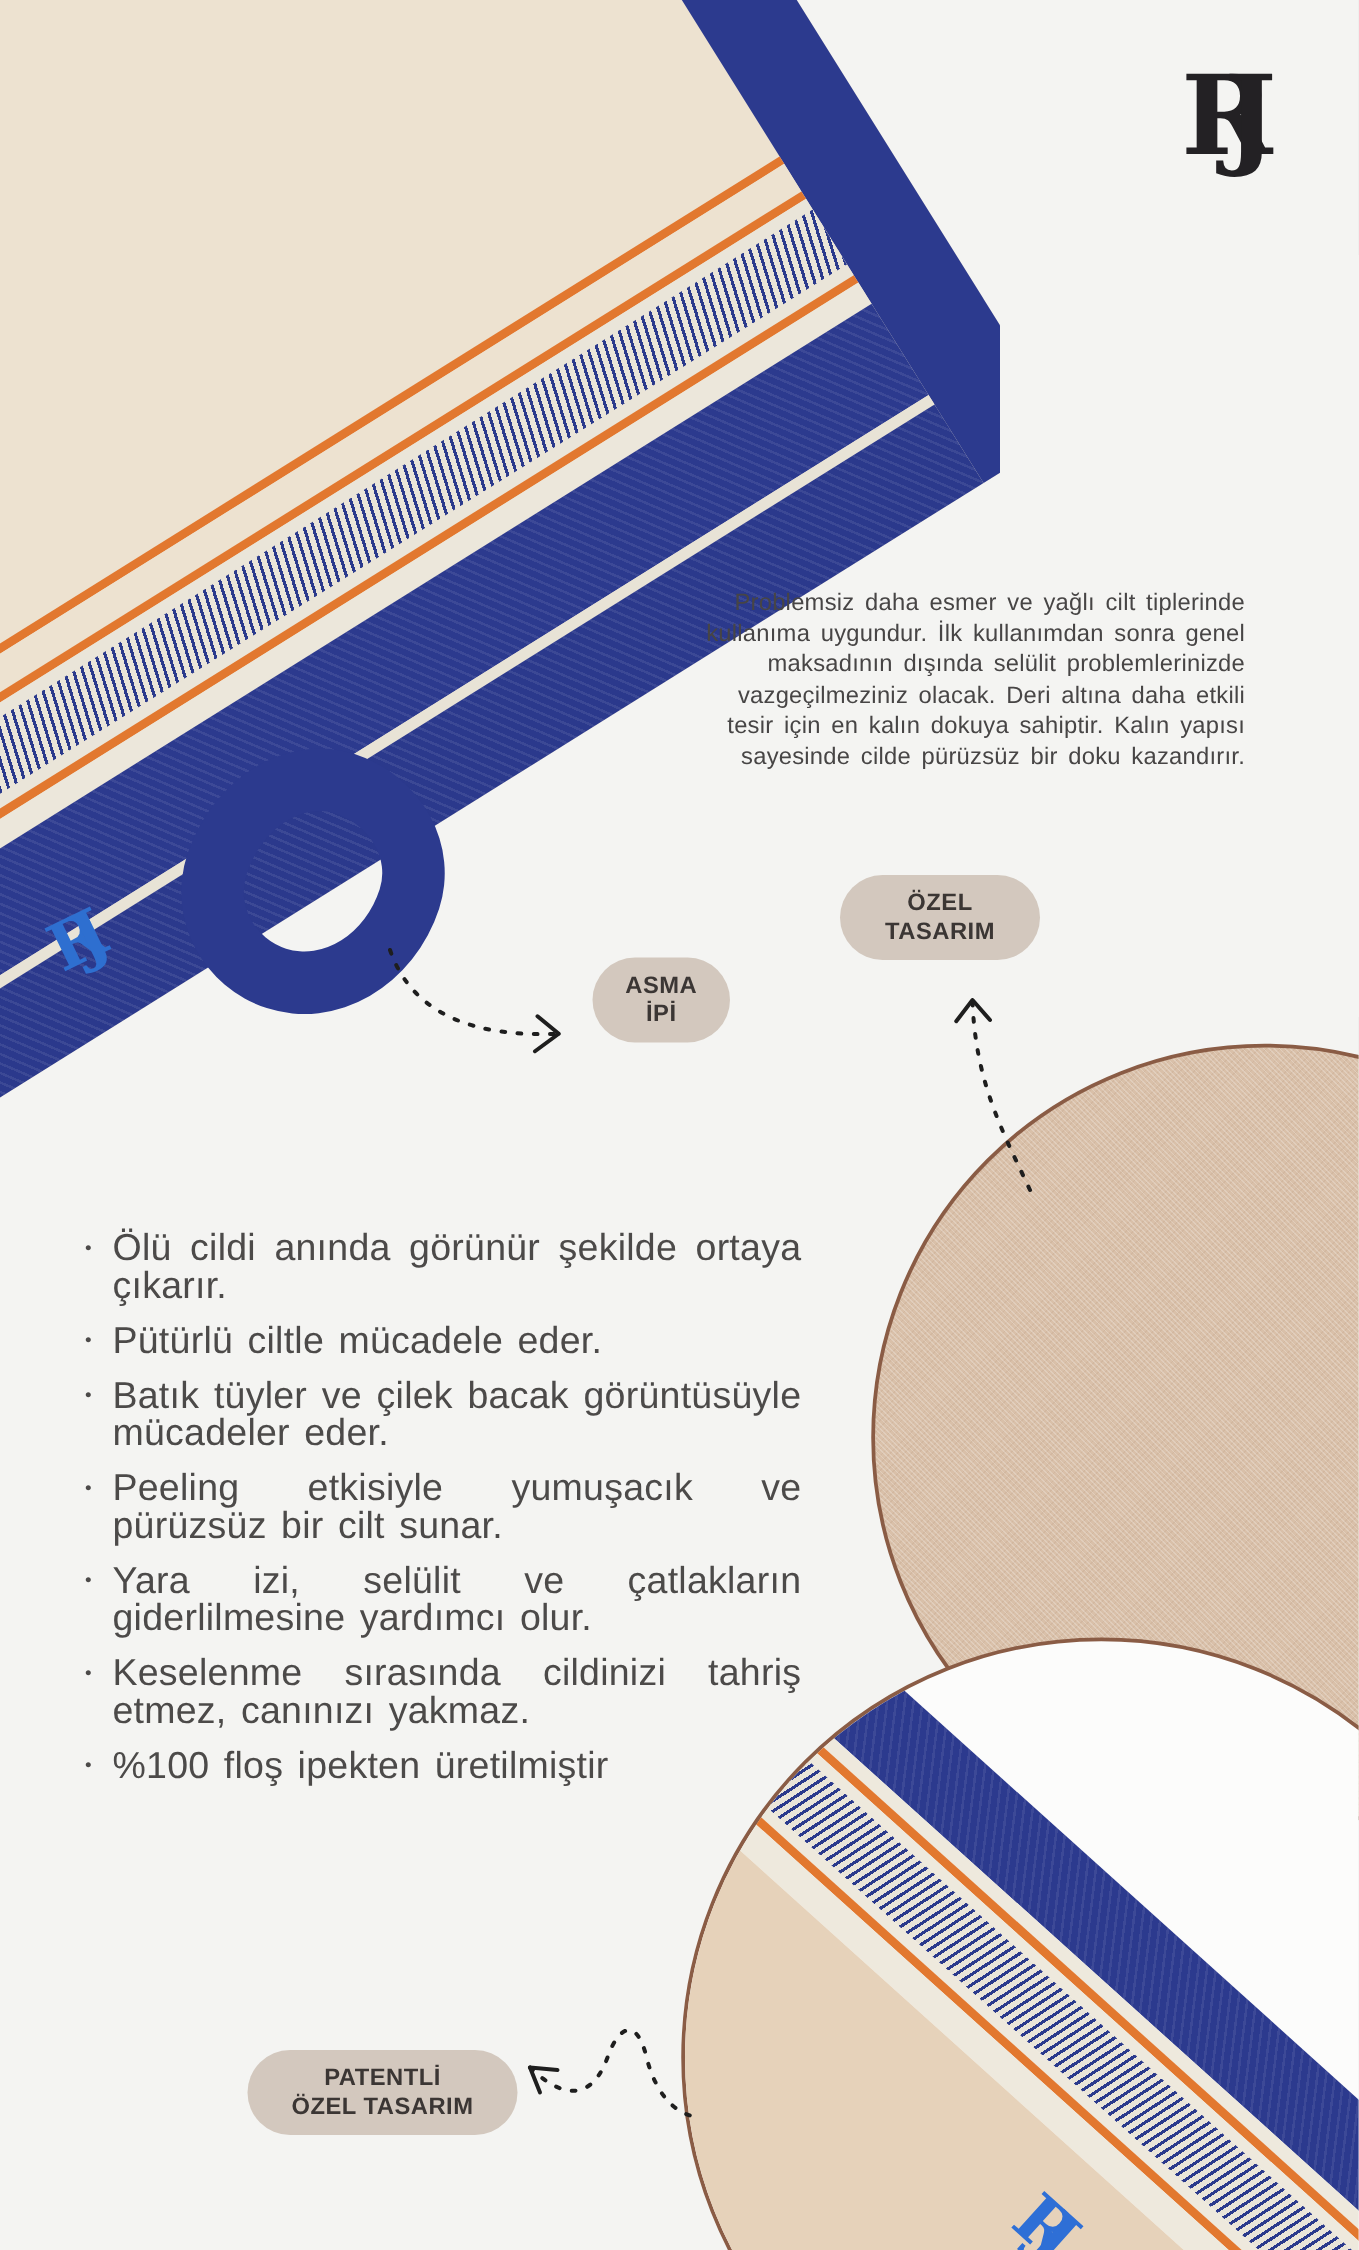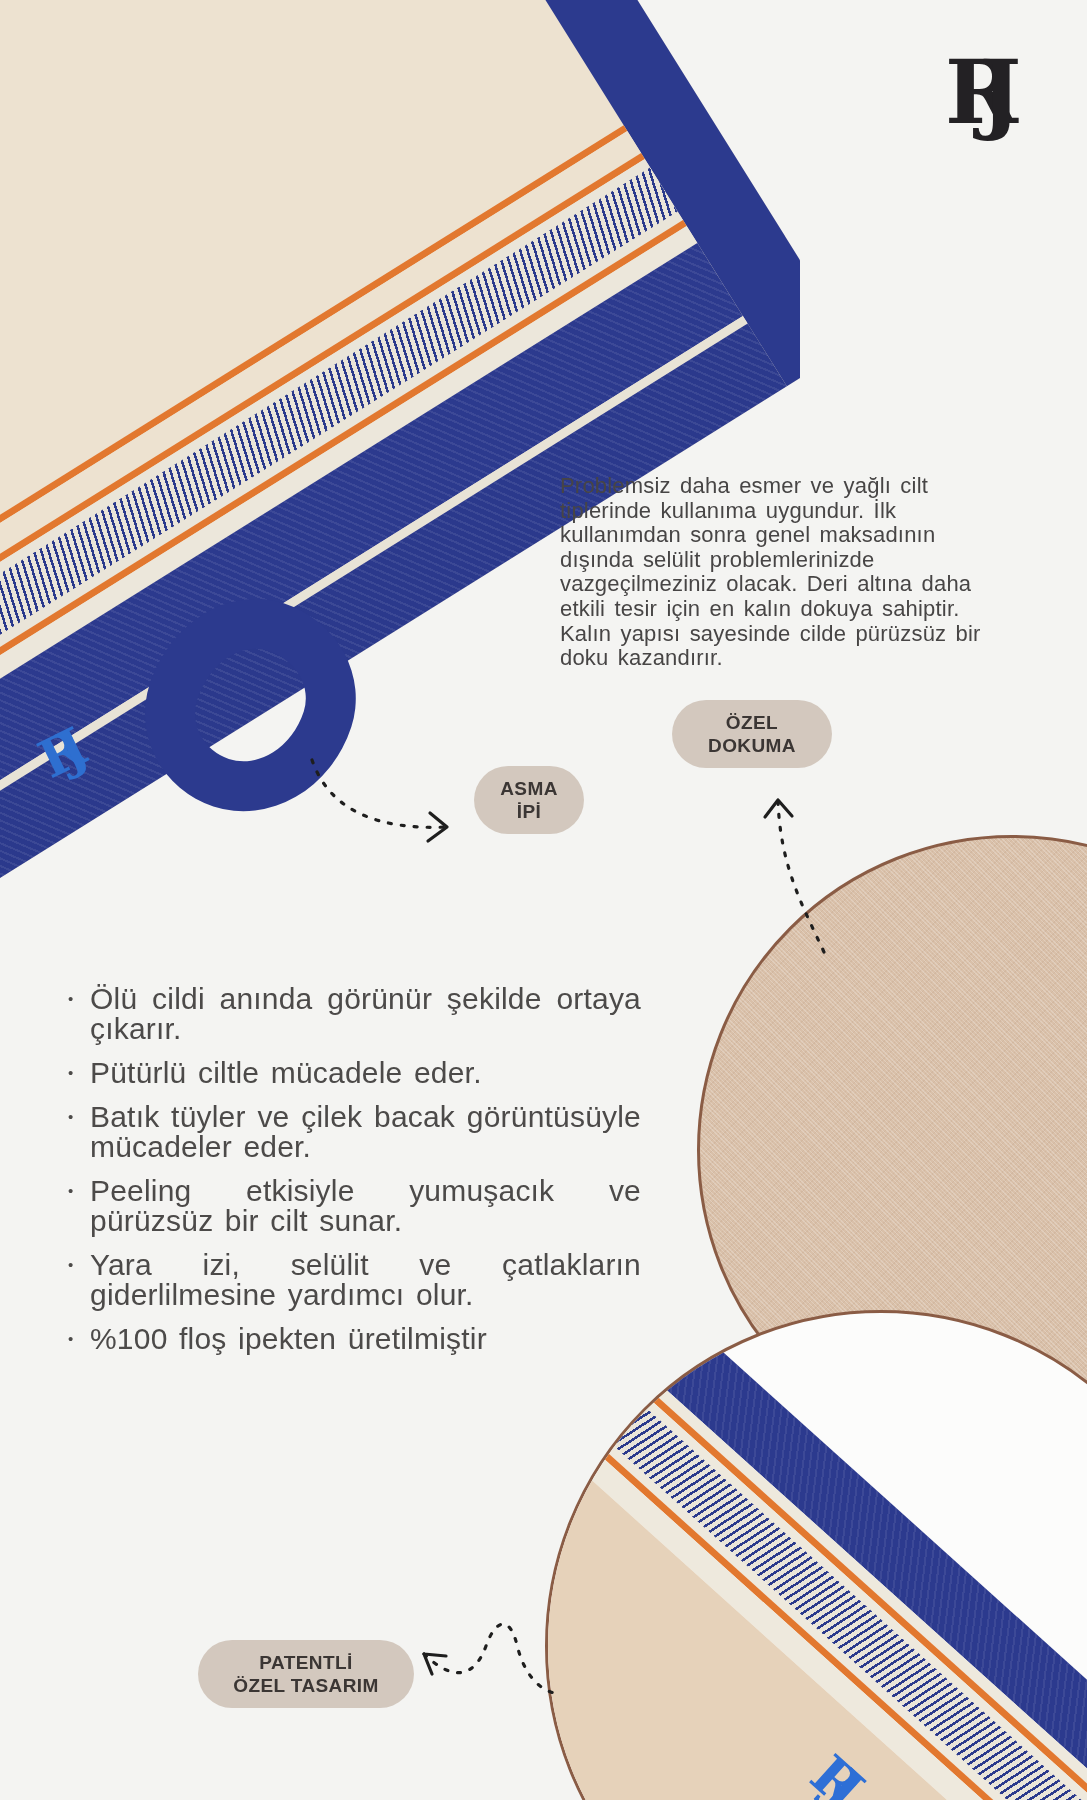--- a/index.html
+++ b/index.html
@@ -35,22 +35,22 @@
   
   .mono{font-family:"DejaVu Serif",serif;font-weight:bold;}
   .mono .l2{margin-left:-.44em;}
   .embroidery{position:absolute;color:#2e6fd0;}
   .embroidery1{left:40px;top:722px;font-size:52px;transform:rotate(-26deg);}
   
   .brand{position:absolute;left:918px;top:48px;width:130px;text-align:center;
     color:#232124;font-size:88px;font-weight:600;line-height:1;}
   
   .description{
-    position:absolute;left:560px;top:452px;width:436px;text-align:left;
-    font-size:22px;line-height:24.6px;color:#474545;letter-spacing:.2px;word-spacing:3px;
+    position:absolute;left:560px;top:452px;width:436px;text-align:right;
+    font-size:19px;line-height:24.6px;color:#474545;letter-spacing:.2px;word-spacing:3px;
   }
   
   .badge{
     position:absolute;background:#d3c8be;border-radius:36px;
     display:flex;align-items:center;justify-content:center;text-align:center;
     color:#3b3634;font-weight:bold;font-size:19px;line-height:23px;
     letter-spacing:.4px;white-space:pre-line;
   }
   #badge-dokuma{left:672px;top:700px;width:160px;height:68px;}
   #badge-asma{left:474px;top:766px;width:110px;height:68px;}
@@ -140,32 +140,33 @@
       <div class="c-cream24"></div>
       <div class="c-beige">
         <div class="embroidery2 mono">
           <span class="l1">R</span><span class="l2">J</span>
         </div>
       </div>
     </div>
   </div>
 
   <div class="badge" id="badge-dokuma">ÖZEL
-DOKUMA</div>
+TASARIM</div>
   <div class="badge" id="badge-asma">ASMA
 İPİ</div>
   <div class="badge" id="badge-patentli">PATENTLİ
 ÖZEL TASARIM</div>
 
   <div class="features">
     <div class="feature">Ölü cildi anında görünür şekilde ortaya çıkarır.</div>
     <div class="feature">Pütürlü ciltle mücadele eder.</div>
     <div class="feature">Batık tüyler ve çilek bacak görüntüsüyle mücadeler eder.</div>
     <div class="feature">Peeling etkisiyle yumuşacık ve pürüzsüz bir cilt sunar.</div>
     <div class="feature">Yara izi, selülit ve çatlakların giderlilmesine yardımcı olur.</div>
+    <div class="feature">Keselenme sırasında cildinizi tahriş etmez, canınızı yakmaz.</div>
     <div class="feature">%100 floş ipekten üretilmiştir</div>
   </div>
 
   <svg class="arrows" viewBox="0 0 1087 1800">
 
     <g>
       <path class="dash" d="M 312 760 C 330 812 380 830 447 827"></path>
       <path d="M 447 827 L 430 813 M 447 827 L 428 841"></path>
     </g>
 

